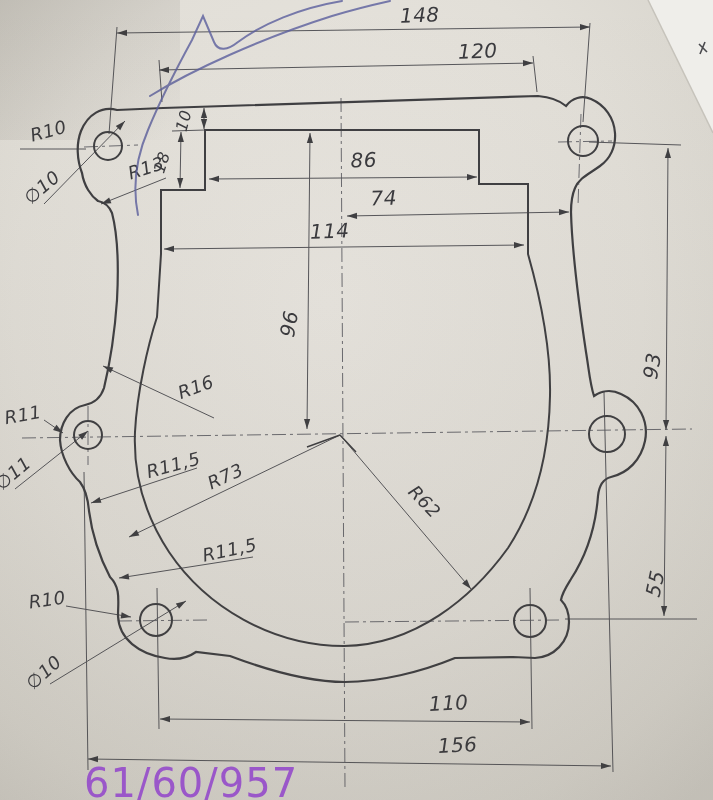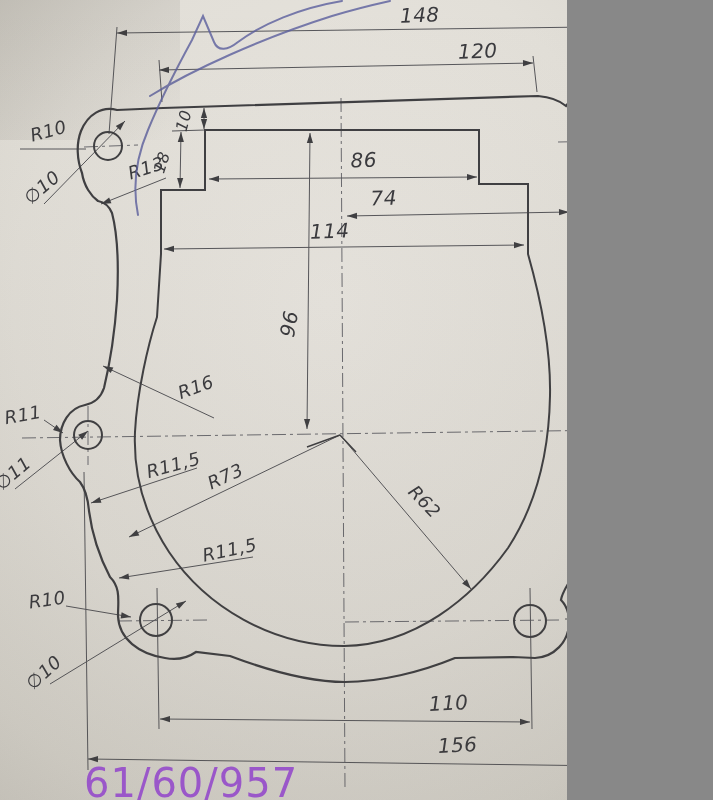--- a/index.html
+++ b/index.html
@@ -1,17 +1,17 @@
 <!DOCTYPE html>
 <html><head>
 <meta charset="utf-8">
 <style>
   html,body{margin:0;padding:0;background:#888;}
   #photo{
-    position:relative;width:567px;height:800px;overflow:hidden;
+    position:relative;width:713px;height:800px;overflow:hidden;
     background:#dfdcd5;
     font-family:"DejaVu Sans",sans-serif;
   }
   svg{display:block}
   .lbl{font-family:"DejaVu Sans",sans-serif;font-style:italic;fill:#3a3a3e;letter-spacing:.5px}
   .big{font-size:20px}
   .mid{font-size:18px}
   .sml{font-size:16px}
   .annot{font-family:"DejaVu Sans",sans-serif;font-style:normal;font-size:40px;letter-spacing:1px}
 </style>

